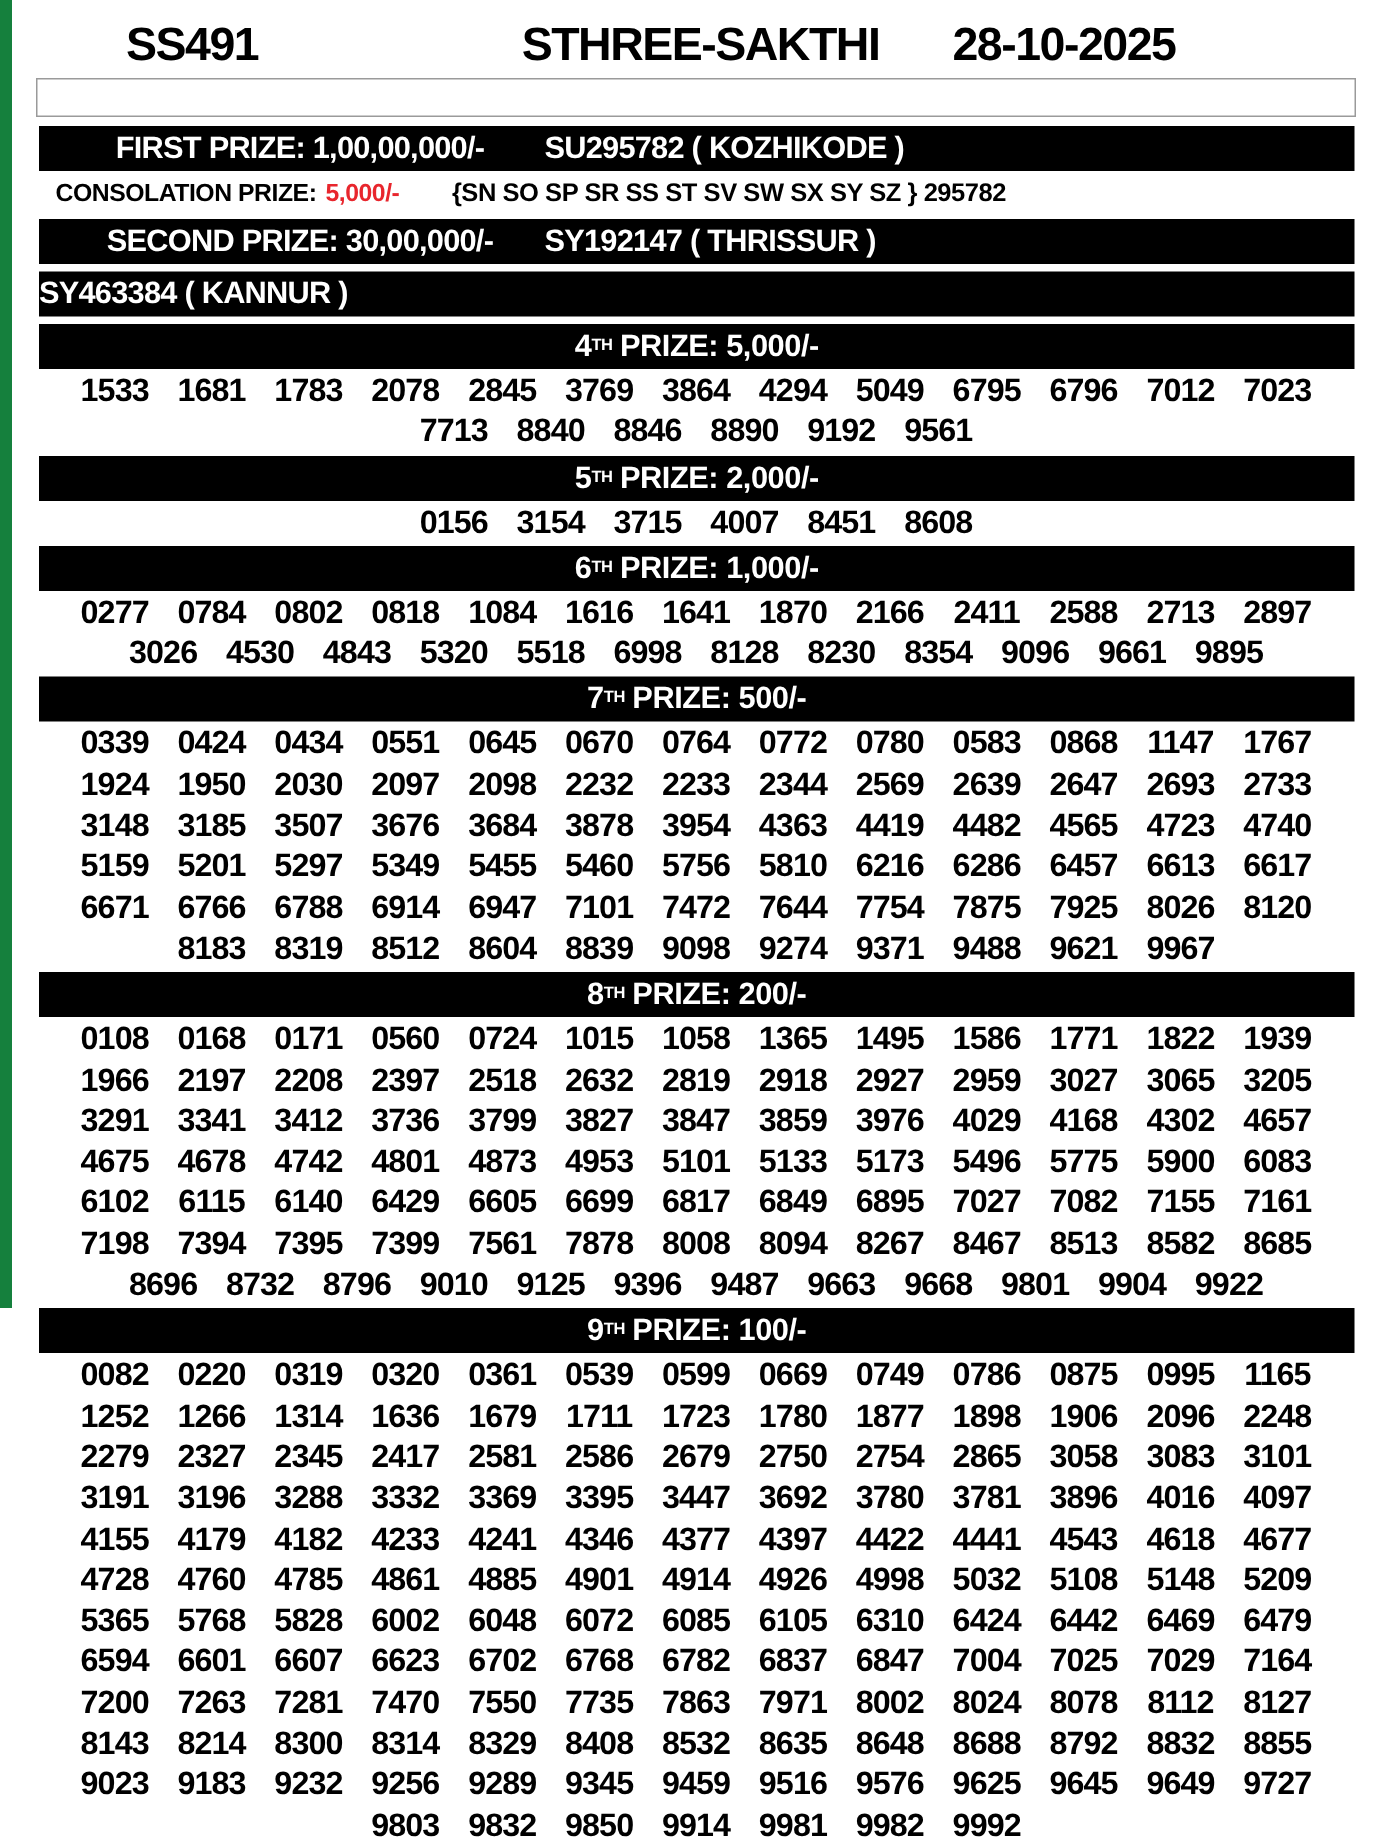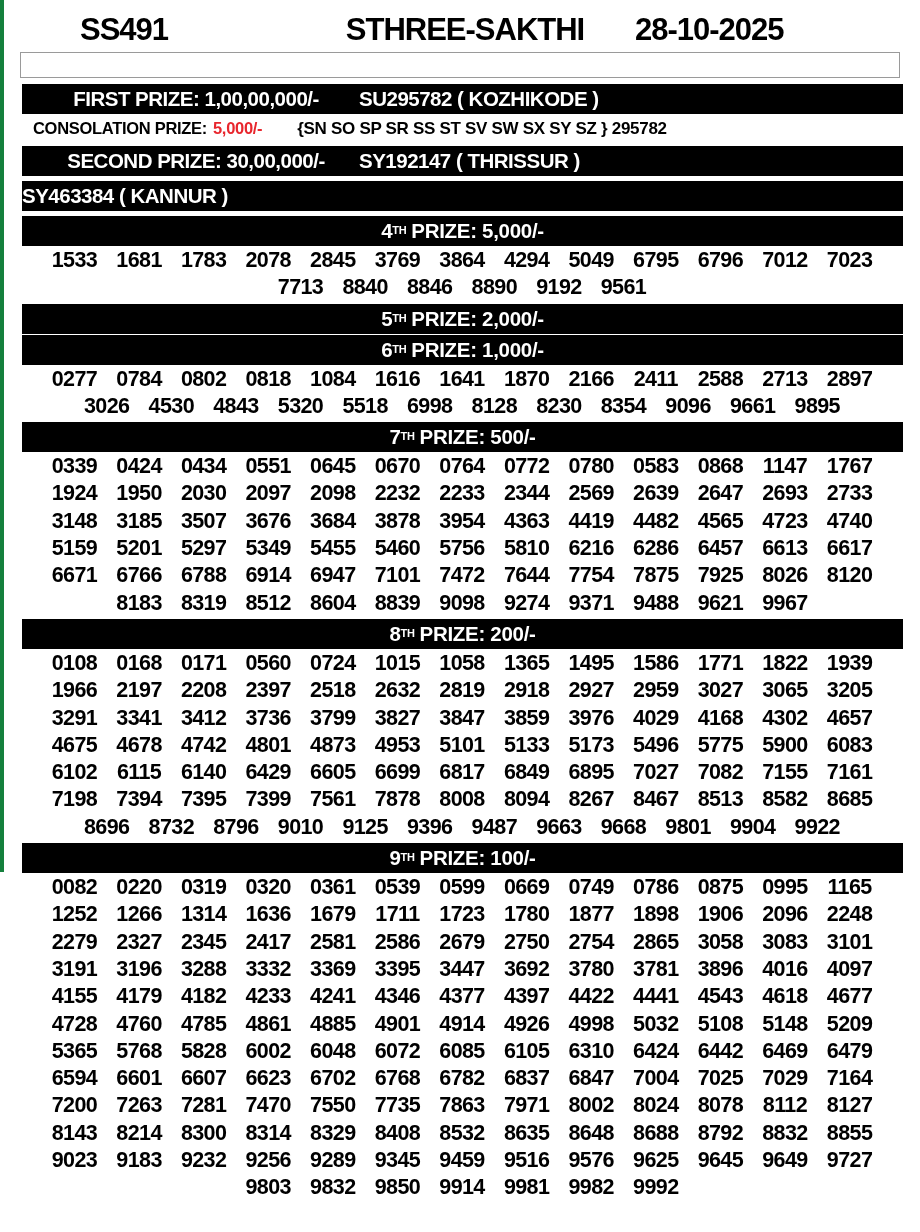--- a/index.html
+++ b/index.html
@@ -7,21 +7,21 @@
   body {
     width: 920px; height: 1232px;
     background: #ffffff;
     font-family: "Liberation Sans", sans-serif;
     font-weight: bold;
     color: #000;
     overflow: hidden;
   }
   .page {
     width: 920px; height: 872px;
-    border-left: 4px solid #15803d;
+    border-left: 8px solid #15803d;
     position: relative;
   }
   
   .hdr {
     display: grid;
     grid-template-columns: 215px 1fr 215px;
     align-items: center;
     padding: 10px 70px 0 76px;
     height: 50px;
     font-size: 31px;
@@ -156,20 +156,28 @@
         <span class="num">8840</span>
         <span class="num">8846</span>
         <span class="num">8890</span>
         <span class="num">9192</span>
         <span class="num">9561</span>
       </div>
       <div class="tier-band">
         <span>5</span>
         <sup>TH</sup>
         <span>PRIZE: 2,000/-</span>
+      </div>
+      <div class="num-grid">
+        <span class="num">0156</span>
+        <span class="num">3154</span>
+        <span class="num">3715</span>
+        <span class="num">4007</span>
+        <span class="num">8451</span>
+        <span class="num">8608</span>
       </div>
       <div class="tier-band">
         <span>6</span>
         <sup>TH</sup>
         <span>PRIZE: 1,000/-</span>
       </div>
       <div class="num-grid">
         <span class="num">0277</span>
         <span class="num">0784</span>
         <span class="num">0802</span>

